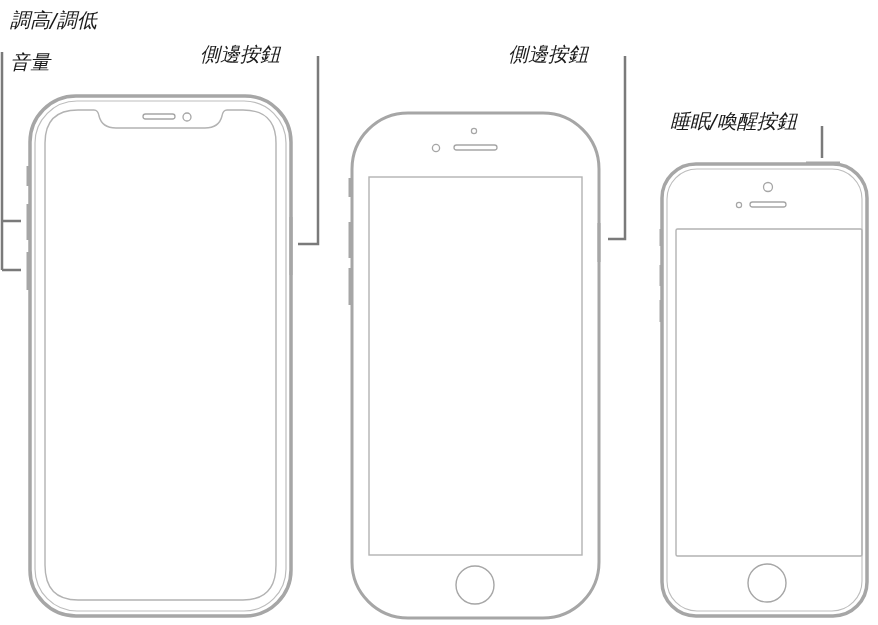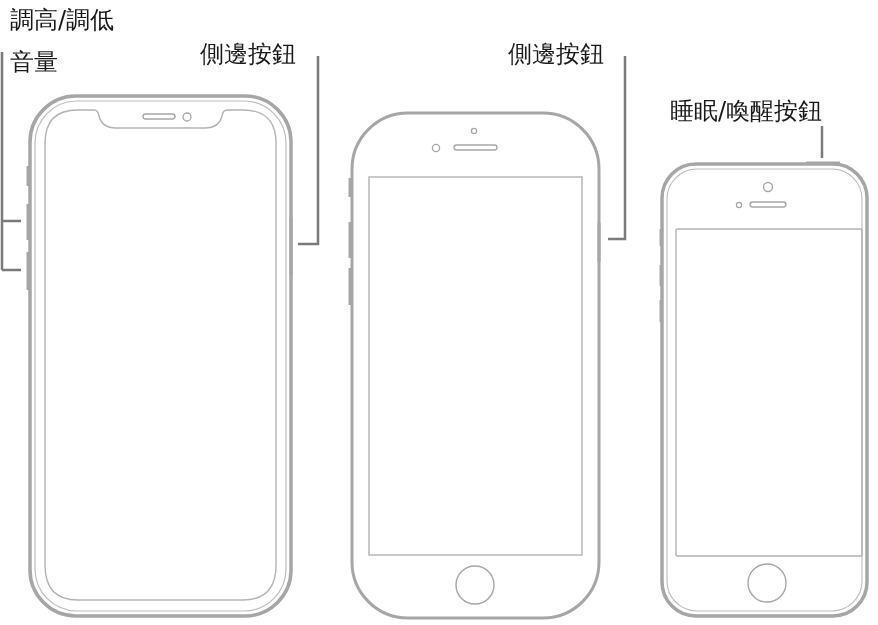--- a/index.html
+++ b/index.html
@@ -1,28 +1,28 @@
 <!DOCTYPE html>
 <html><head>
 <meta charset="utf-8">
 <style>
   html, body { margin: 0; padding: 0; background: #ffffff; }
   body { width: 878px; height: 625px; position: relative; overflow: hidden;
          font-family: "DejaVu Sans", "Liberation Sans", sans-serif; }
-  .label { position: absolute; font-size: 24px; color: #1a1a1a; line-height: 32px; white-space: nowrap; }
+  .label { position: absolute; font-size: 20px; color: #1a1a1a; line-height: 32px; white-space: nowrap; font-style: italic; }
   svg.art { position: absolute; left: 0; top: 0; }
 </style>
 </head>
 <body>
 
 <div class="label" style="left:10px; top:4px;">調高/調低</div>
 <div class="label" style="left:10px; top:46px;">音量</div>
 <div class="label" style="left:200px; top:38px;">側邊按鈕</div>
 <div class="label" style="left:508px; top:38px;">側邊按鈕</div>
-<div class="label" style="left:670px; top:95px;">睡眠/喚醒按鈕</div>
+<div class="label" style="left:670px; top:105px;">睡眠/喚醒按鈕</div>
 
 <svg class="art" width="878" height="625" viewBox="0 0 878 625" xmlns="http://www.w3.org/2000/svg">
 
   <g stroke="#7a7a7a" stroke-width="2.5" fill="none">
 
     <path d="M2 52 V270 M2 221 H21 M2 270 H21"></path>
 
     <path d="M318 56 V244 H298"></path>
 
     <path d="M625 56 V239 H608"></path>

